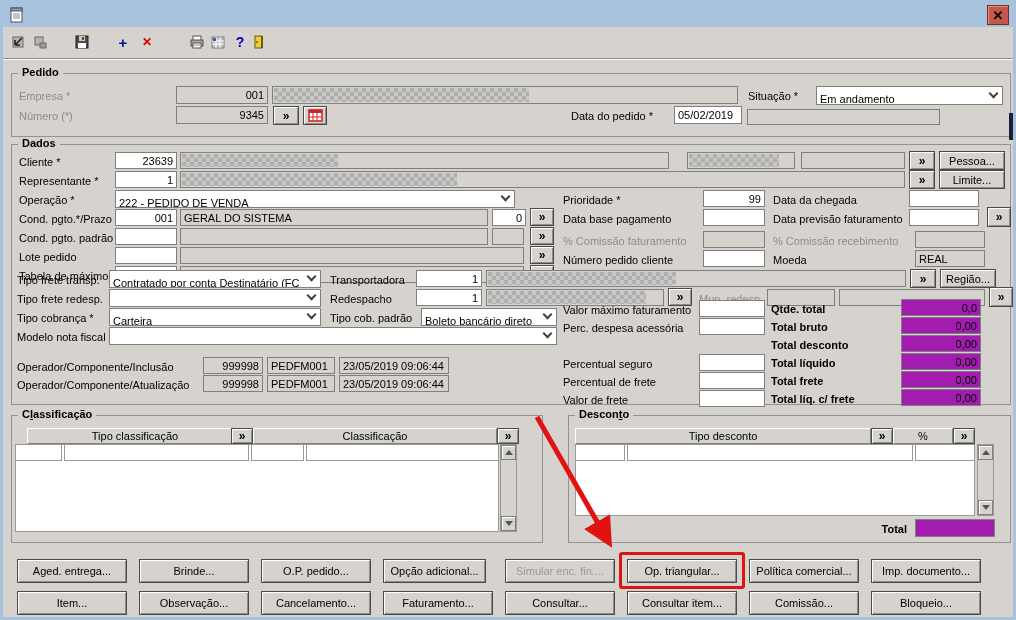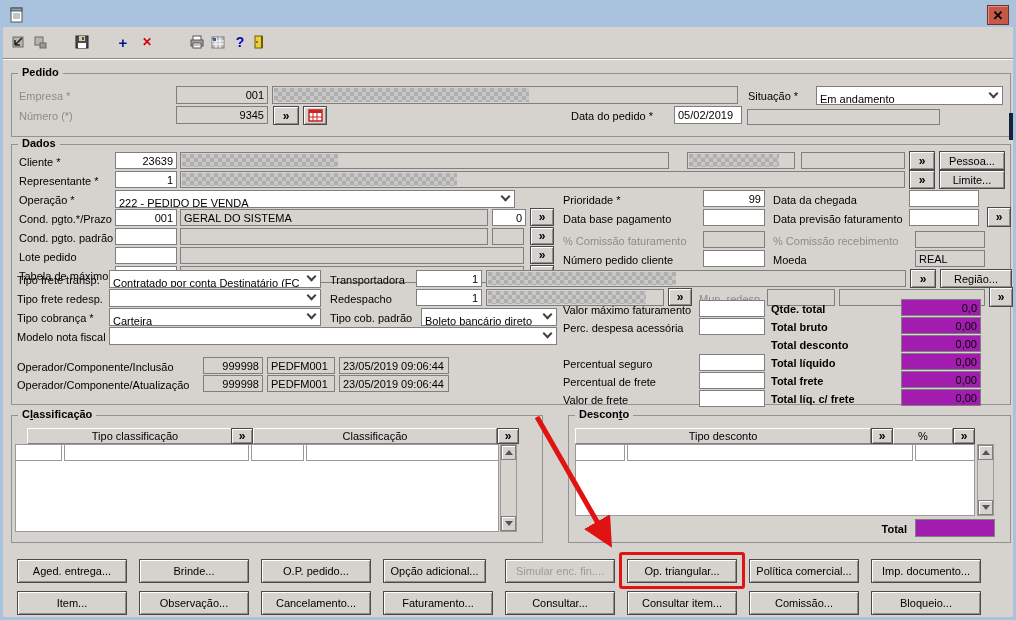--- a/index.html
+++ b/index.html
@@ -227,21 +227,21 @@
   <div class="combo" style="left:106px;top:267px;width:212px;height:18px">
       <span>Contratado por conta Destinatário (FC</span>
       <span class="chev"></span>
     </div>
   <span class="lbl" style="left:327px;top:270px">Transportadora</span>
   <div class="fld num" style="left:413px;top:267px;width:66px;height:17px">1</div>
   <div class="fld gray" style="left:483px;top:267px;width:420px;height:17px">
       <span class="redacted" style="width:45%"></span>
     </div>
   <div class="btn more" style="left:907px;top:266px;width:26px;height:19px">»</div>
-  <div class="btn" style="left:937px;top:266px;width:72px;height:19px">Região...</div>
+  <div class="btn" style="left:937px;top:266px;width:56px;height:19px">Região...</div>
 
   <span class="lbl" style="left:14px;top:289px">Tipo frete redesp.</span>
   <div class="combo" style="left:106px;top:286px;width:212px;height:18px">
       <span class="chev"></span>
     </div>
   <span class="lbl" style="left:327px;top:289px">Redespacho</span>
   <div class="fld num" style="left:413px;top:286px;width:66px;height:17px">1</div>
   <div class="fld gray" style="left:483px;top:286px;width:178px;height:17px">
       <span class="redacted" style="width:90%"></span>
     </div>

